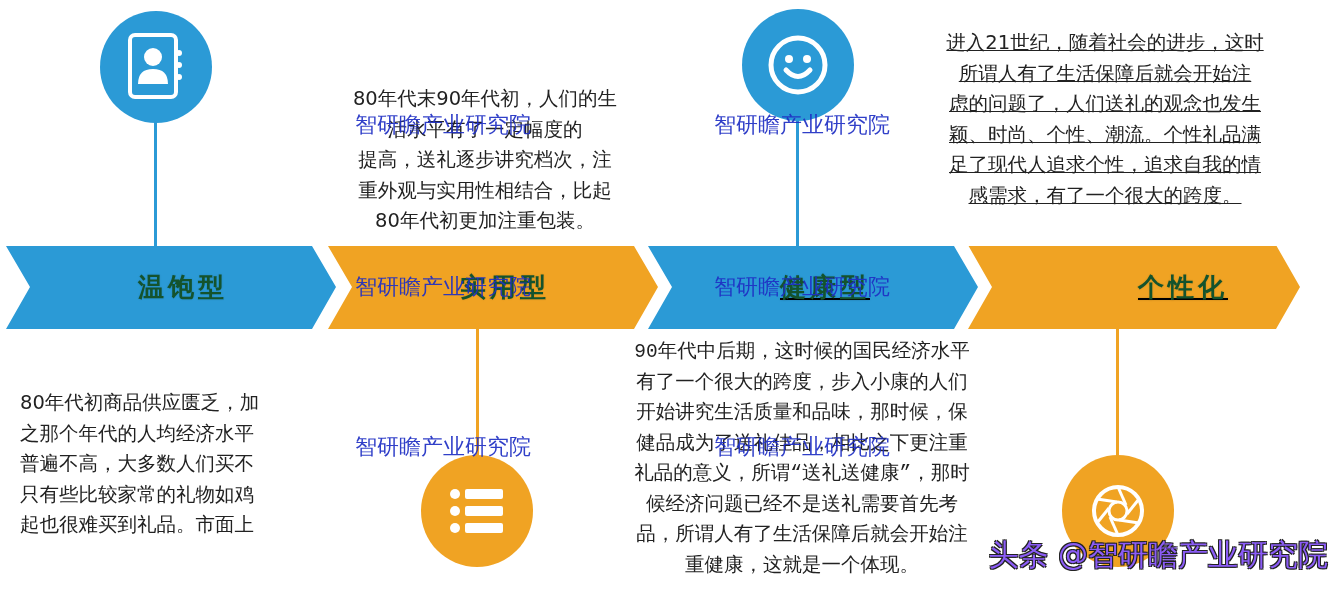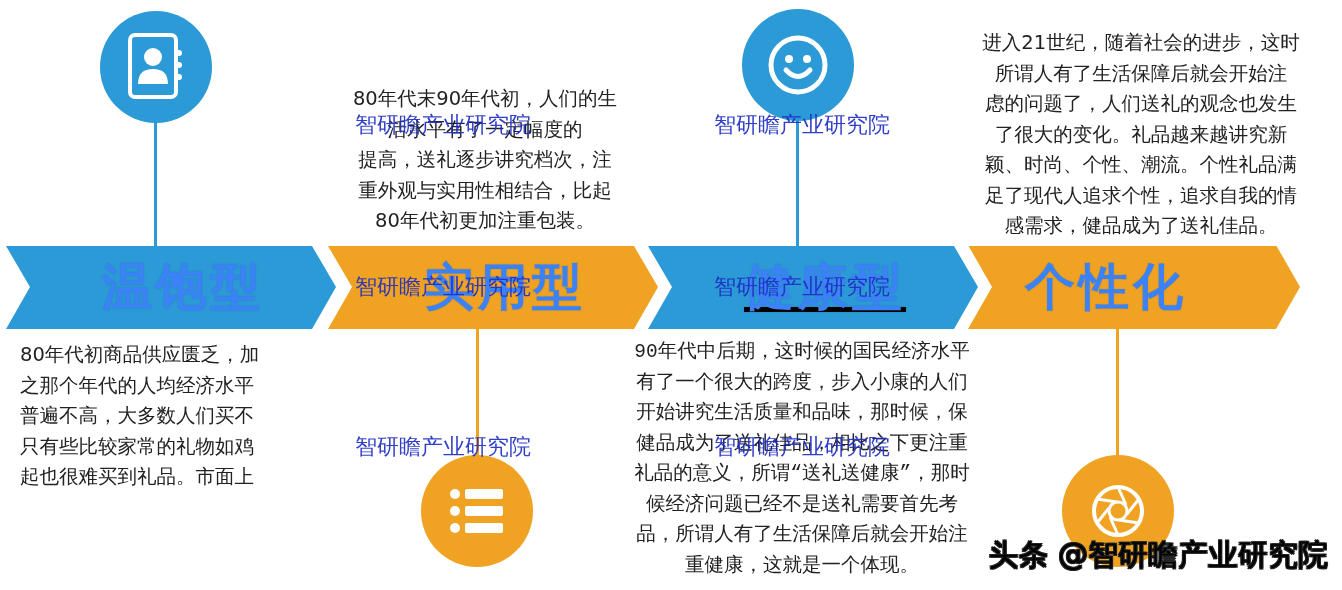--- a/index.html
+++ b/index.html
@@ -14,37 +14,37 @@
     display: flex; align-items: center; justify-content: center;
   }
   .blue-bg { background: #2b9ad6; }
   .orange-bg { background: #f0a323; }
   .vline { position: absolute; width: 3px; }
   .arrow {
     position: absolute; top: 246px; height: 83px;
     display: flex; align-items: center; justify-content: center;
   }
   .arrow-label {
-    color: #3b82f6; font-size: 50px; font-weight: bold; letter-spacing: 4px;
+    color: #14532d; font-size: 26px; font-weight: bold; letter-spacing: 4px;
     font-family: "DejaVu Serif", "Liberation Serif", serif;
     text-shadow: 0 0 2px rgba(0,0,0,0.15);
     text-align: right;
   }
   .desc {
     position: absolute; font-size: 19.5px; line-height: 30.5px; color: #222;
     text-align: center;
   }
   .desc div { white-space: nowrap; }
-  .desc.left { text-align: left; }
+  .desc.left { text-align: left; margin-top: 48px; }
   .watermark {
     position: absolute; color: #1f2fc4; font-size: 22px; white-space: nowrap;
     opacity: 0.92; letter-spacing: 0px;
   }
   .credit {
-    position: absolute; right: 14px; bottom: 14px; color: #000000; font-size: 30px;
+    position: absolute; right: 14px; bottom: 14px; color: #8b5cf6; font-size: 30px;
     white-space: nowrap;
     text-shadow: -1px -1px 0 #222, 1px -1px 0 #222, -1px 1px 0 #222, 1px 1px 0 #222;
   }
 </style>
 </head>
 <body>
 
 <div class="circle blue-bg" style="left:100px; top:11px;">
   <svg width="60" height="70" viewBox="0 0 60 70">
     <rect x="4" y="3" width="46" height="62" rx="5" fill="none" stroke="#fff" stroke-width="4"></rect>
@@ -104,21 +104,21 @@
 
 <div class="arrow" style="left:30px; width:306px;">
   <span class="arrow-label">温饱型</span>
 </div>
 <div class="arrow" style="left:352px; width:306px;">
   <span class="arrow-label">实用型</span>
 </div>
 <div class="arrow" style="left:672px; width:306px;text-decoration:underline;">
   <span class="arrow-label">健康型</span>
 </div>
-<div class="arrow" style="left:952px; width:308px;">
+<div class="arrow" style="left:1029px; width:308px;text-decoration:underline;">
   <span class="arrow-label">个性化</span>
 </div>
 
 <div class="desc left" style="left:20px; top:340px;">
   <div>80年代初商品供应匮乏，加</div>
   <div>之那个年代的人均经济水平</div>
   <div>普遍不高，大多数人们买不</div>
   <div>只有些比较家常的礼物如鸡</div>
   <div>起也很难买到礼品。市面上</div>
 </div>
@@ -135,28 +135,27 @@
   <div>90年代中后期，这时候的国民经济水平</div>
   <div>有了一个很大的跨度，步入小康的人们</div>
   <div>开始讲究生活质量和品味，那时候，保</div>
   <div>健品成为了送礼佳品，相比之下更注重</div>
   <div>礼品的意义，所谓“送礼送健康”，那时</div>
   <div>候经济问题已经不是送礼需要首先考</div>
   <div>品，所谓人有了生活保障后就会开始注</div>
   <div>重健康，这就是一个体现。</div>
 </div>
 
-<div class="desc" style="left:942px; top:28px; width:398px;">
+<div class="desc" style="left:906px; top:28px; width:398px;text-decoration:underline;">
   <div>进入21世纪，随着社会的进步，这时</div>
   <div>所谓人有了生活保障后就会开始注</div>
   <div>虑的问题了，人们送礼的观念也发生</div>
-  <div>了很大的变化。礼品越来越讲究新</div>
   <div>颖、时尚、个性、潮流。个性礼品满</div>
   <div>足了现代人追求个性，追求自我的情</div>
-  <div>感需求，健品成为了送礼佳品。</div>
+  <div>感需求，有了一个很大的跨度。</div>
 </div>
 
 <div class="watermark" style="left:355px; top:110px;">智研瞻产业研究院</div>
 <div class="watermark" style="left:714px; top:110px;">智研瞻产业研究院</div>
 <div class="watermark" style="left:355px; top:272px;">智研瞻产业研究院</div>
 <div class="watermark" style="left:714px; top:272px;">智研瞻产业研究院</div>
 <div class="watermark" style="left:355px; top:432px;">智研瞻产业研究院</div>
 <div class="watermark" style="left:714px; top:432px;">智研瞻产业研究院</div>
 
 <div class="credit">头条 @智研瞻产业研究院</div>

